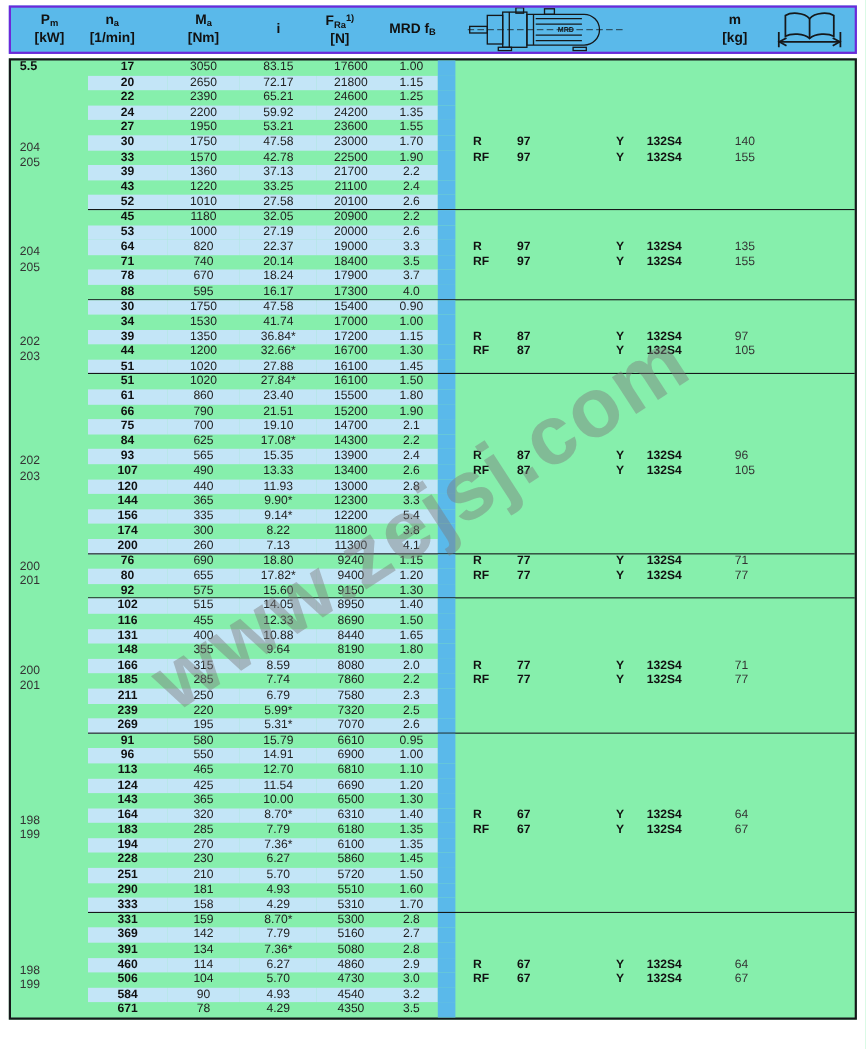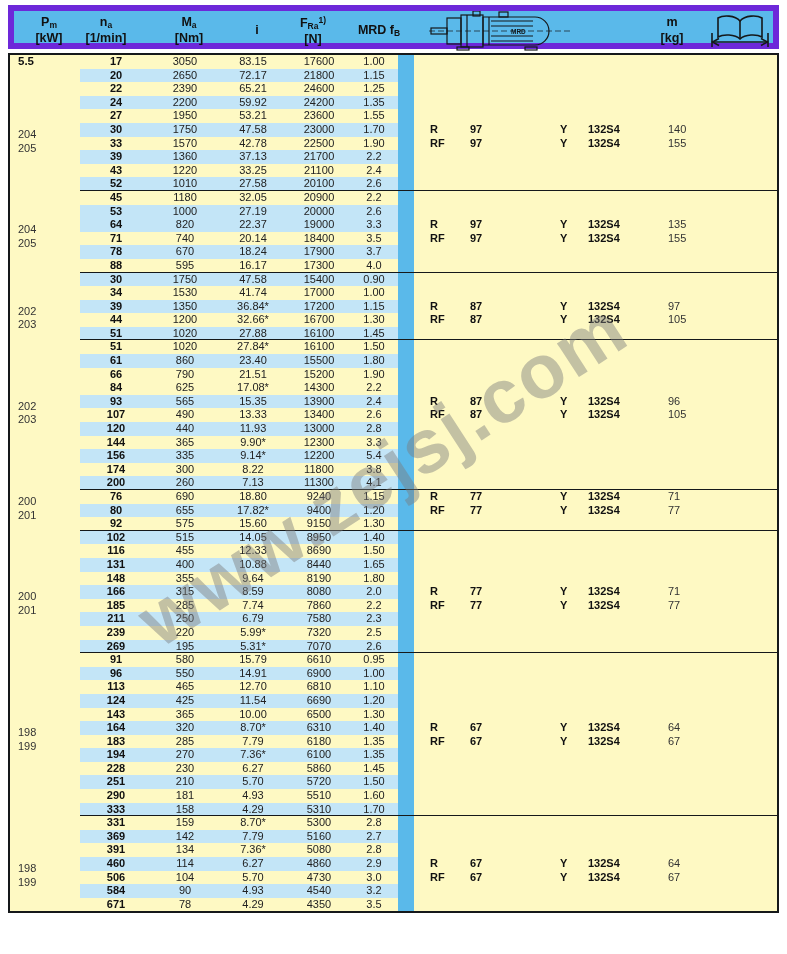--- a/index.html
+++ b/index.html
@@ -6,40 +6,40 @@
   body{
     width:787px;height:954px;background:#ffffff;
     font-family:"Liberation Sans", sans-serif;
     color:#111;position:relative;overflow:hidden;
   }
   .page{position:absolute;left:8px;top:5px;width:771px;}
 
   
   .hdr{
     position:relative;height:44px;background:var(--hdr);
-    border:6px solid #6d28d9;box-sizing:border-box;
+    border:2px solid #6d28d9;box-sizing:border-box;
   }
   .h{position:absolute;top:0;height:40px;display:flex;flex-direction:column;
      align-items:center;justify-content:center;font-weight:bold;font-size:12.5px;line-height:1.25;}
   .h sub{font-size:8.5px;vertical-align:-2px;}
   .h sup{font-size:8.5px;vertical-align:4px;}
   .hpm{left:0;width:70px;}
   .hna{left:56px;width:72px;}
   .hma{left:142px;width:66px;}
   .hi{left:208px;width:70px;}
   .hfra{left:268px;width:62px;}
   .hfb{left:328px;width:74px;}
   .hicon{left:408px;width:156px;}
   .hmass{left:618px;width:80px;}
   .hbook{left:688px;width:76px;}
 
   
   .tbl{
     margin-top:4px;border:2px solid #15181a;box-sizing:border-box;
-    background:#fef9c3;
+    background:#86efac;
   }
   .row{
     display:grid;
     grid-template-columns:70px 72px 66px 70px 62px 48px 16px 46px 60px 68px 72px 70px 1fr;
     height:13.6px;line-height:13.6px;font-size:11px;position:relative;
   }
   .c{white-space:nowrap;overflow:visible;}
   .c.pm{font-weight:bold;padding-left:8px;font-size:11.5px;}
   .c.na{font-weight:bold;text-align:center;}
   .c.ma,.c.i,.c.fra,.c.fb{text-align:center;color:#222;}
@@ -498,20 +498,35 @@
         <div class="c fra">15200</div>
         <div class="c fb">1.90</div>
         <div class="c band"></div>
         <div class="c code"></div>
         <div class="c ratio"></div>
         <div class="c series"></div>
         <div class="c motor"></div>
         <div class="c mass"></div>
         <div class="c page"></div>
       </div>
+      <div class="row shaded">
+        <div class="c pm"></div>
+        <div class="c na">75</div>
+        <div class="c ma">700</div>
+        <div class="c i">19.10</div>
+        <div class="c fra">14700</div>
+        <div class="c fb">2.1</div>
+        <div class="c band"></div>
+        <div class="c code"></div>
+        <div class="c ratio"></div>
+        <div class="c series"></div>
+        <div class="c motor"></div>
+        <div class="c mass"></div>
+        <div class="c page"></div>
+      </div>
       <div class="row">
         <div class="c pm"></div>
         <div class="c na">84</div>
         <div class="c ma">625</div>
         <div class="c i">17.08*</div>
         <div class="c fra">14300</div>
         <div class="c fb">2.2</div>
         <div class="c band"></div>
         <div class="c code"></div>
         <div class="c ratio"></div>

